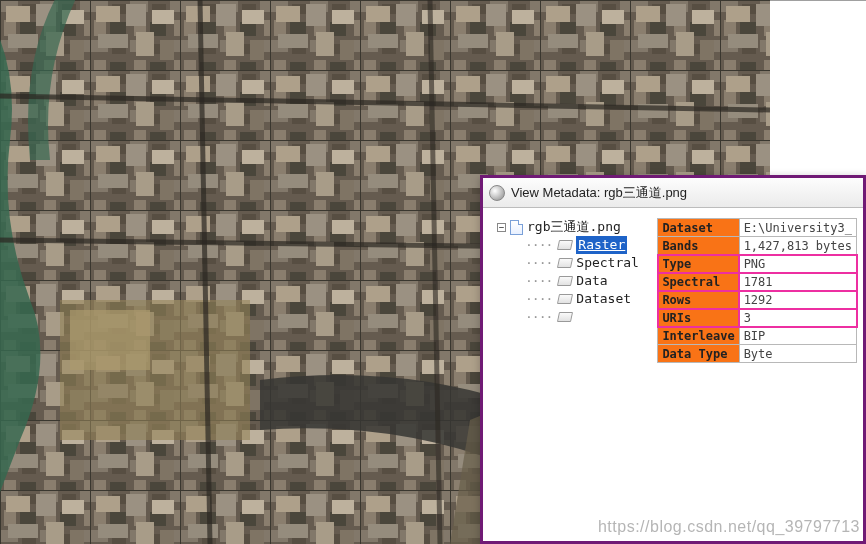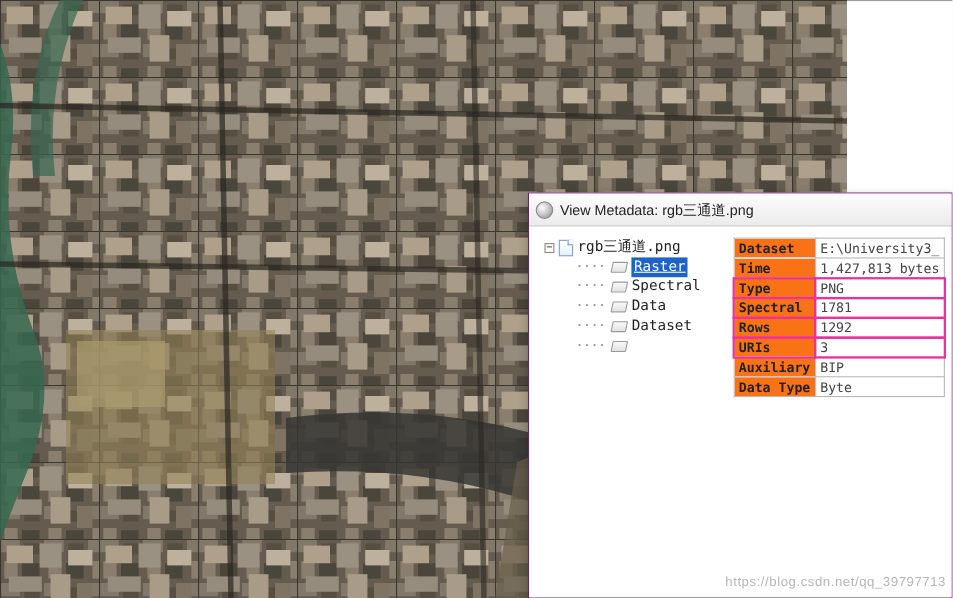--- a/index.html
+++ b/index.html
@@ -22,21 +22,21 @@
     position: absolute;
     left: 770px; top: 0; width: 96px; height: 175px;
     background: #fff;
     border-top: 1px solid #a0a0a0;
   }
   .meta-window {
     position: absolute;
     left: 480px; top: 175px;
     width: 386px; height: 369px;
     background: #fff;
-    border: 1px solid #701a75;
+    border: 3px solid #701a75;
     box-shadow: 0 2px 8px rgba(0,0,0,0.25);
     display: flex; flex-direction: column;
   }
   .titlebar {
     height: 30px;
     background: linear-gradient(#fdfdfd,#ebebeb);
     border-bottom: 1px solid #bcbcbc;
     display: flex; align-items: center;
     padding: 0 6px;
     gap: 6px;
@@ -111,21 +111,21 @@
     color: #222;
     white-space: nowrap;
     overflow: hidden;
   }
   table.meta td.k { width: 72px; font-weight: bold; background: #f97316; }
   table.meta td.v { color: #444; }
   .hl-pink td { outline: 2px solid #ed2fa1; outline-offset: -1px; position: relative; z-index: 2; margin-left: 40px; }
   .watermark {
     position: absolute;
     right: 6px; bottom: 8px;
-    font-size: 12px;
+    font-size: 16px;
     color: rgba(120,120,120,0.55);
     letter-spacing: 0.5px;
   }
 </style>
 </head>
 <body>
 
 <div class="satellite">
 
   <svg width="770" height="544" viewBox="0 0 770 544" preserveAspectRatio="none">
@@ -214,41 +214,41 @@
     </div>
 
     <div class="props">
       <table class="meta">
         <tbody>
             <tr>
           <td class="k">Dataset</td>
           <td class="v">E:\University3_</td>
         </tr>
         <tr>
-          <td class="k">Time</td>
+          <td class="k">Bands</td>
           <td class="v">1,427,813 bytes</td>
         </tr>
         <tr class="hl-pink">
           <td class="k">Type</td>
           <td class="v">PNG</td>
         </tr>
         <tr class="hl-pink">
           <td class="k">Spectral</td>
           <td class="v">1781</td>
         </tr>
         <tr class="hl-pink">
           <td class="k">Rows</td>
           <td class="v">1292</td>
         </tr>
         <tr class="hl-pink">
           <td class="k">URIs</td>
           <td class="v">3</td>
         </tr>
         <tr>
-          <td class="k">Auxiliary</td>
+          <td class="k">Interleave</td>
           <td class="v">BIP</td>
         </tr>
         <tr>
           <td class="k">Data Type</td>
           <td class="v">Byte</td>
         </tr>
       </tbody>
         </table>
     </div>
   </div>

